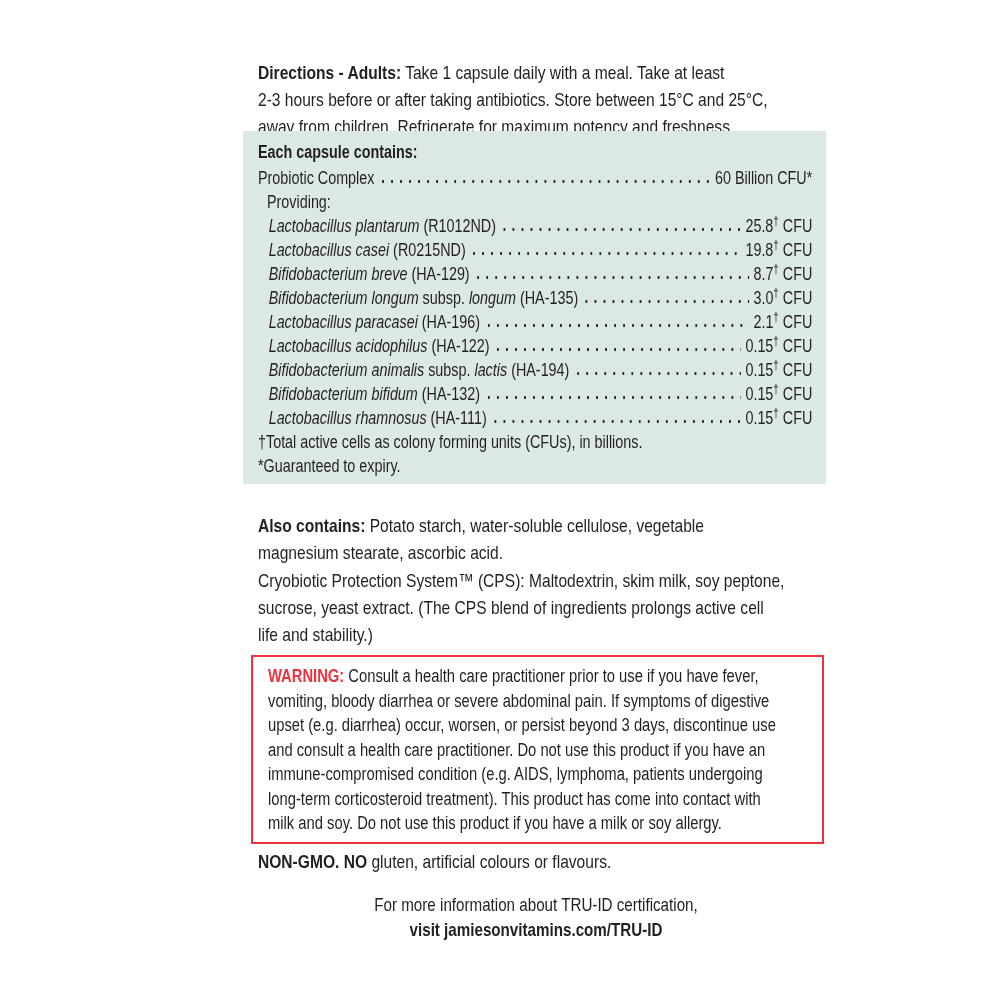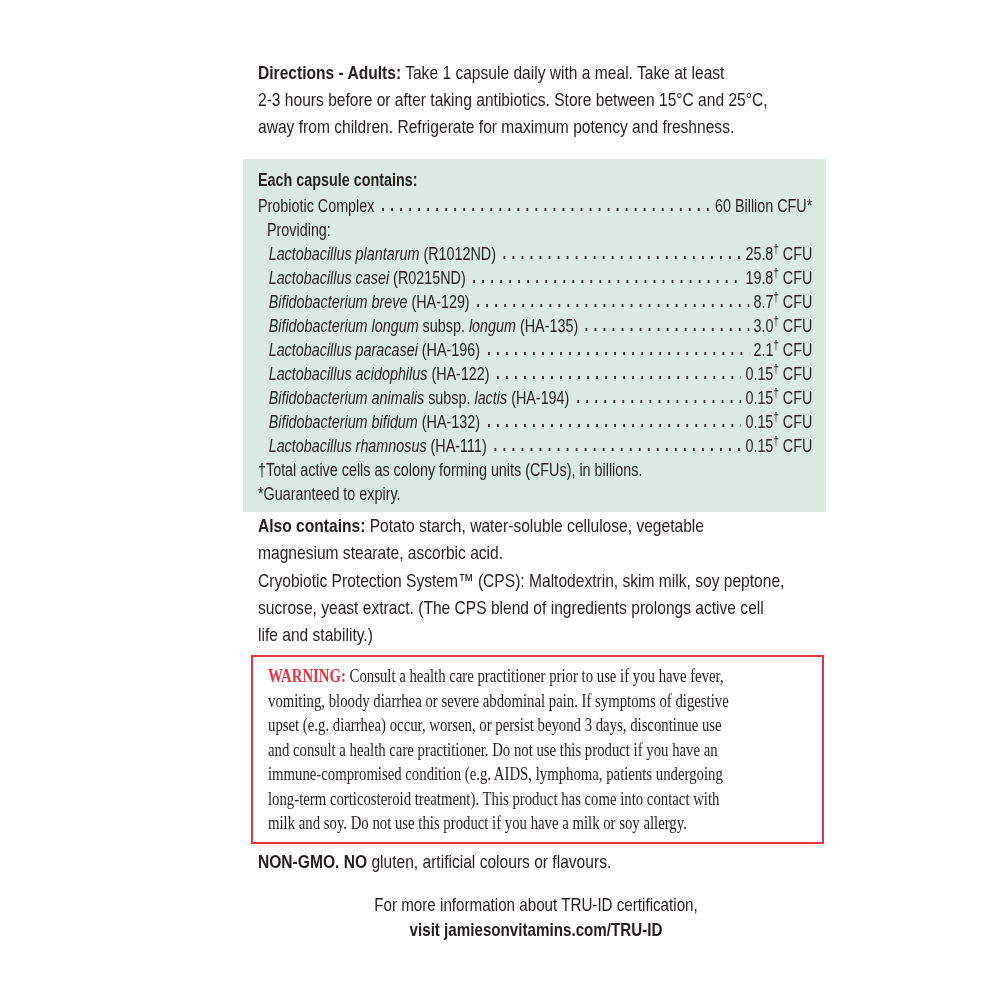--- a/index.html
+++ b/index.html
@@ -4,42 +4,42 @@
 <style>
   html,body{margin:0;padding:0;background:#fff;}
   .page{position:relative;width:1000px;height:1000px;background:#ffffff;
         font-family:"Liberation Sans",sans-serif;color:#231f20;overflow:hidden;margin-left:36px;}
   .cond{transform:scaleX(0.82);transform-origin:0 0;}
   .ln{white-space:nowrap;}
   .lead{font-weight:bold;}
 
   #directions{position:absolute;left:222px;top:59px;width:700px;font-size:19px;line-height:27px;}
 
-  #capsule-box{position:absolute;left:207px;top:159px;width:583px;height:353px;
+  #capsule-box{position:absolute;left:207px;top:131px;width:583px;height:353px;
                background:#dce9e2;box-sizing:border-box;padding:8px 15px;}
   #capsule-inner{width:676px;font-size:17.5px;line-height:24px;}
   .box-header{font-weight:bold;line-height:27px;white-space:nowrap;}
   .irow{display:flex;align-items:baseline;}
   .iname{white-space:nowrap;}
   .it{font-style:italic;}
   .leader{flex:1;align-self:stretch;margin:0 5px 0 3px;
           background-image:radial-gradient(circle,#2b2627 1.3px,transparent 1.6px);
           background-size:11px 5px;background-repeat:repeat-x;
           background-position:left 2px bottom 6px;}
   .ival{white-space:nowrap;}
   sup{font-size:12px;line-height:0;}
   .providing{padding-left:11px;white-space:nowrap;}
   .rows{padding-left:13px;}
   .footnotes .ln{white-space:nowrap;}
 
   #also{position:absolute;left:222px;top:512px;width:700px;font-size:19px;line-height:27px;}
   #cryo{position:absolute;left:222px;top:567px;width:700px;font-size:19px;line-height:27px;}
 
   #warning{position:absolute;left:215px;top:655px;width:573px;box-sizing:border-box;
-           border:2px solid #e8343f;padding:7px 10px 6px 15px;font-family:Liberation Serif, serif;}
+           border:2px solid #e8343f;padding:7px 10px 6px 15px;}
   #warning-inner{width:663px;font-size:18px;line-height:24.5px;}
   #warning .lead{color:#e8343f;}
 
   #nongmo{position:absolute;left:222px;top:848px;width:700px;font-size:19px;line-height:27px;}
 
   #footer{position:absolute;left:0;top:892px;width:1000px;text-align:center;
           font-size:18.5px;line-height:25px;transform:scaleX(0.82);transform-origin:50% 0;}
   .bold{font-weight:bold;}
 </style>
 </head>

